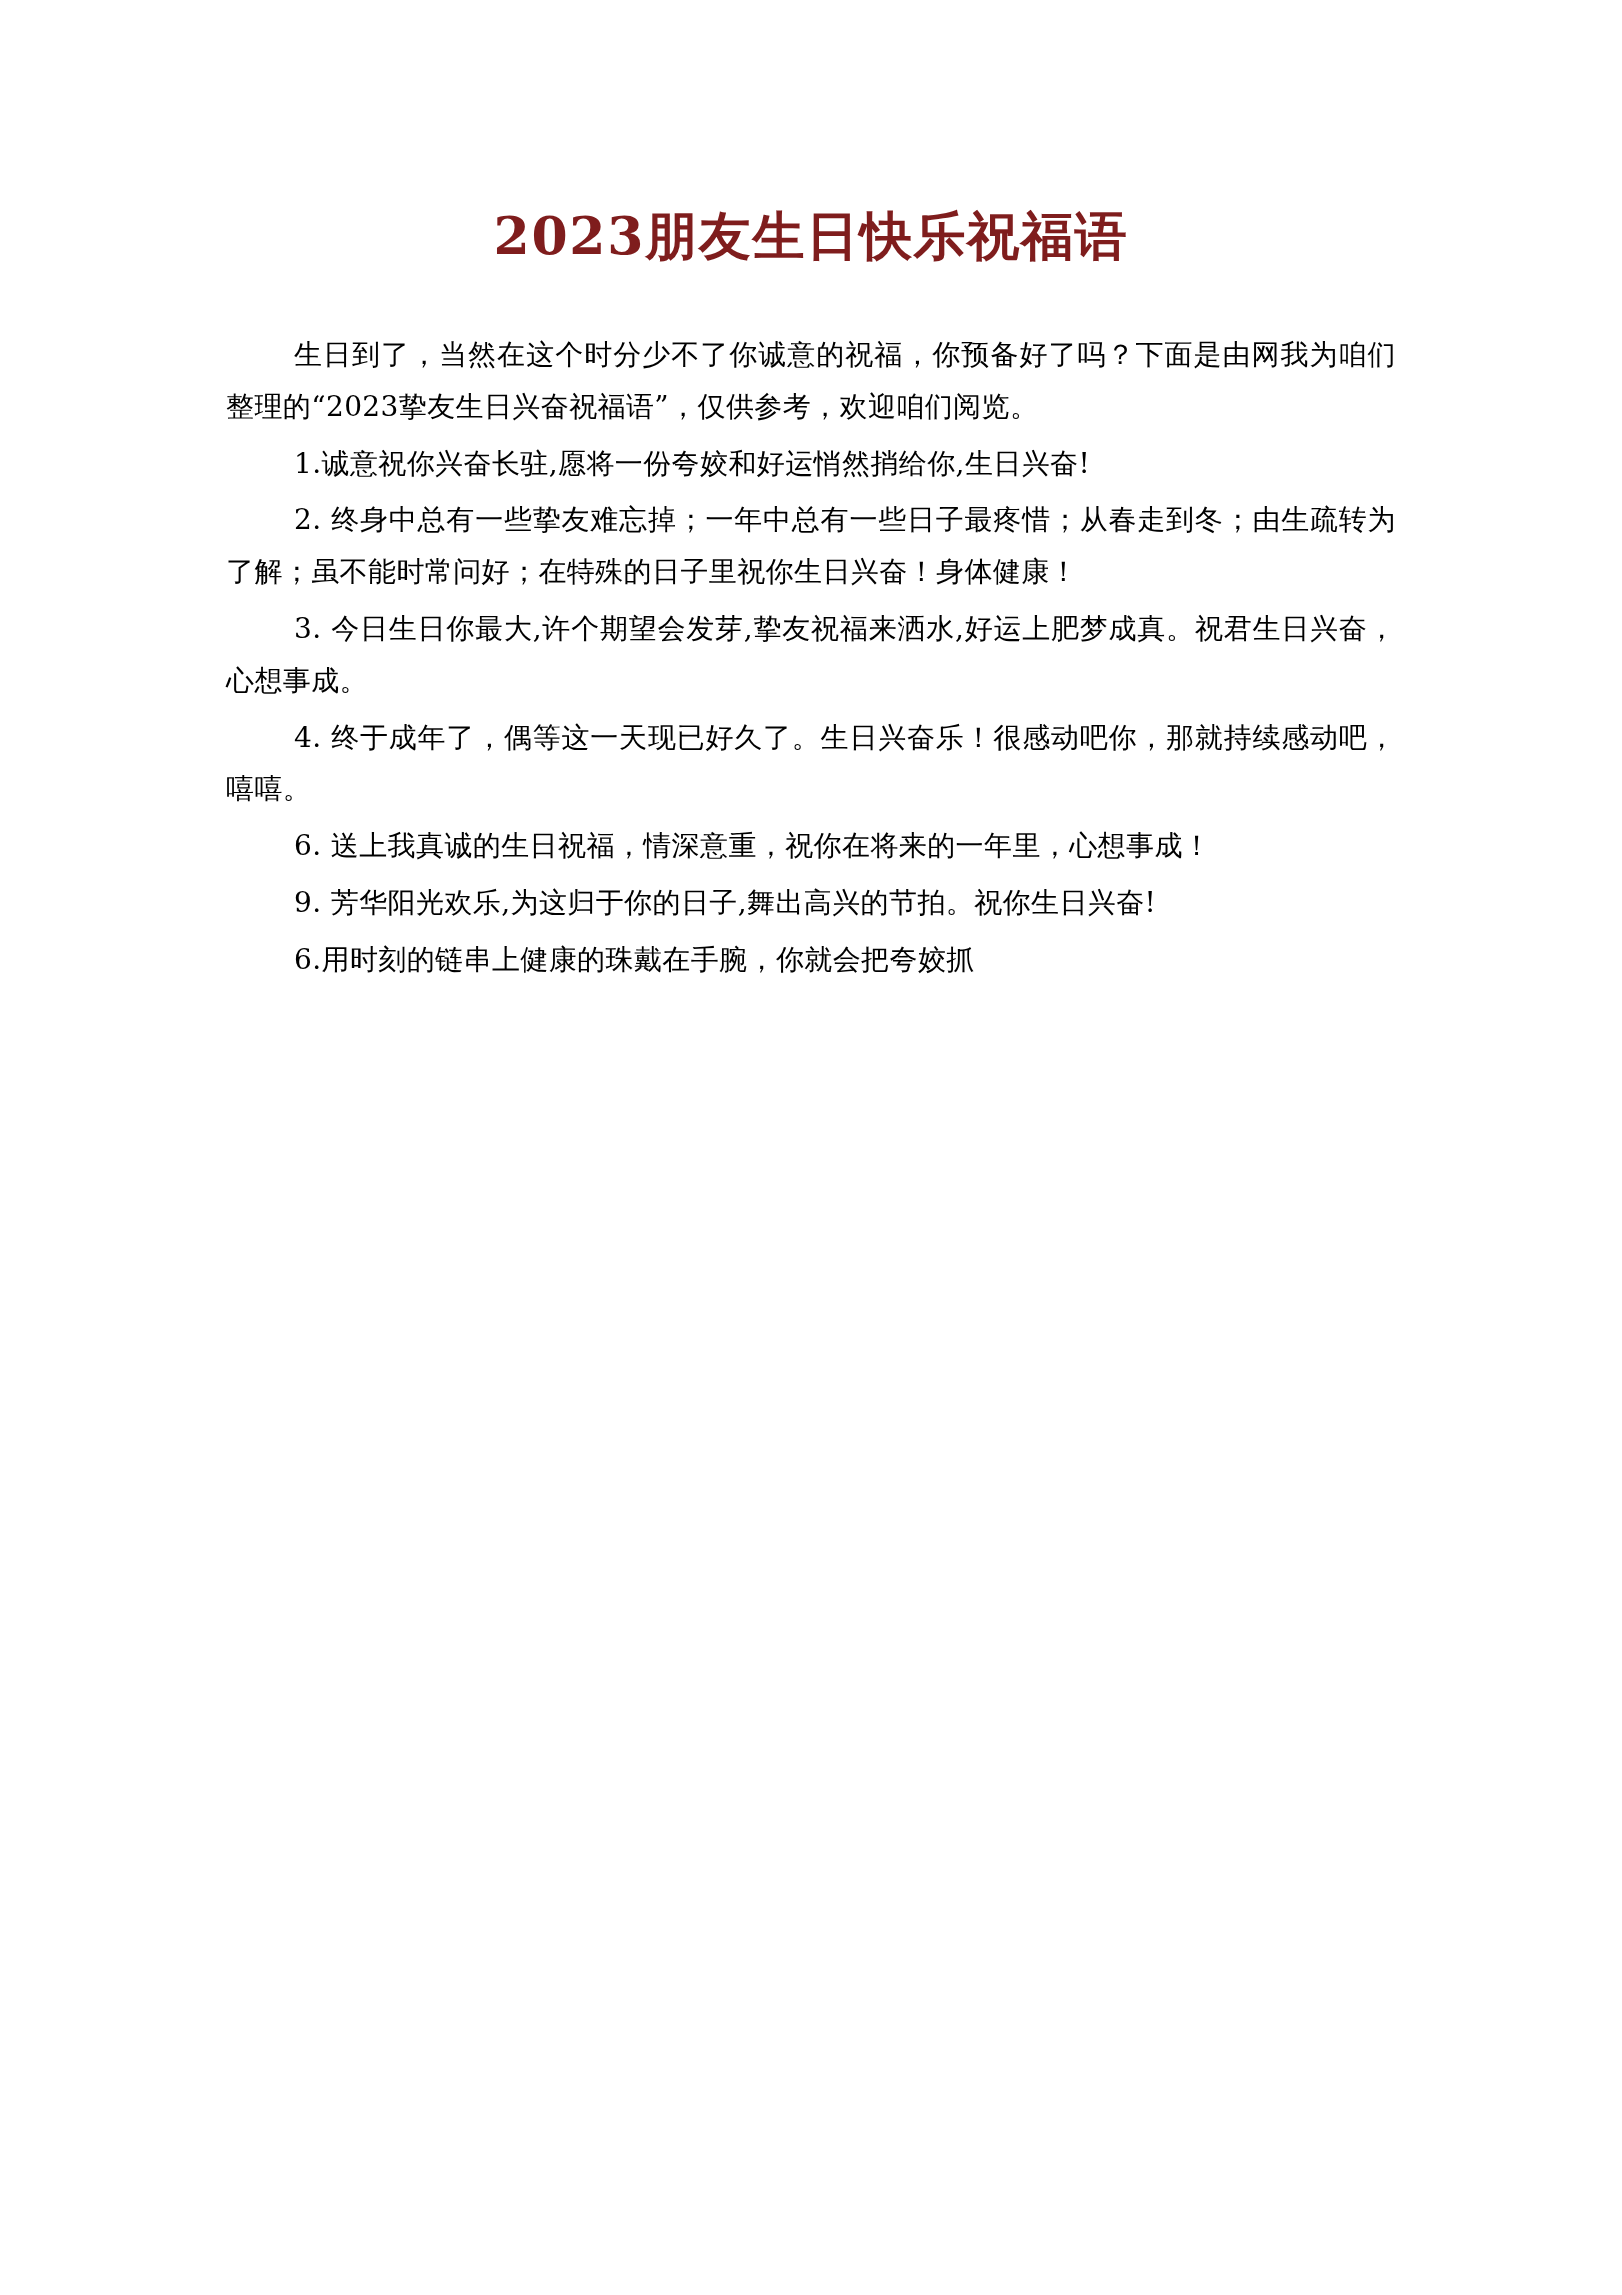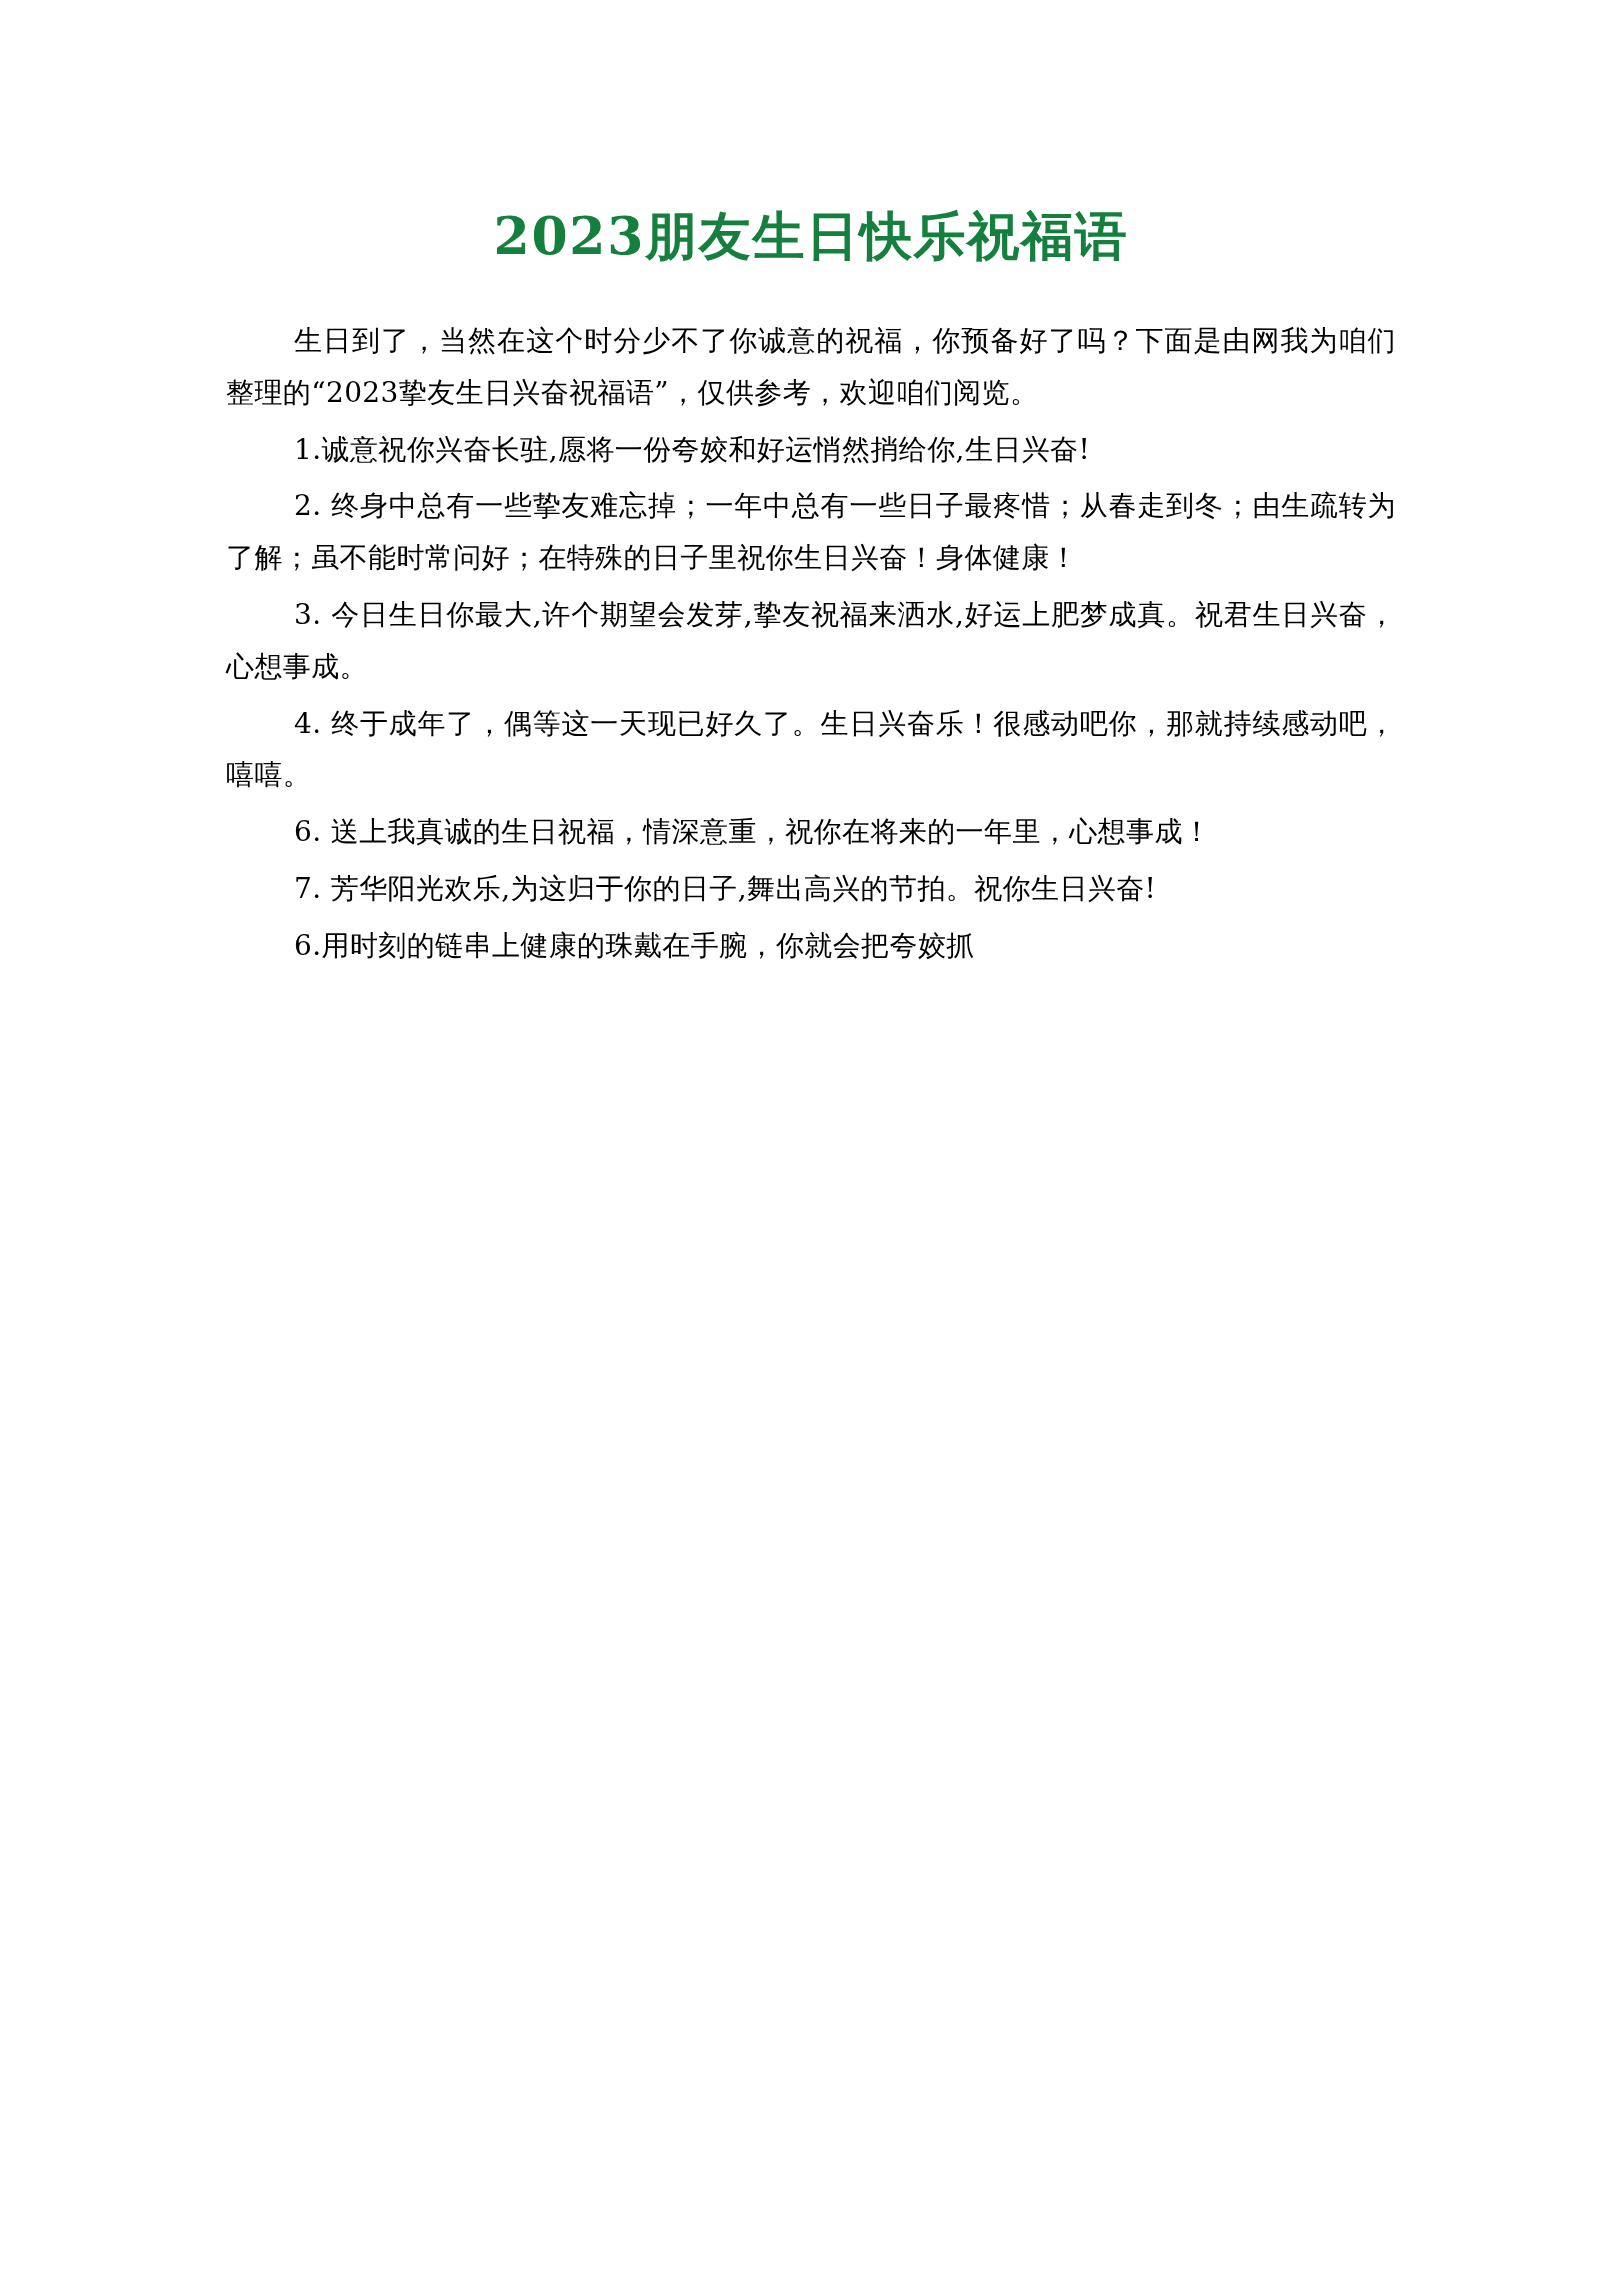--- a/index.html
+++ b/index.html
@@ -16,26 +16,26 @@
   }
   .page {
     width: 1622px;
     min-height: 2295px;
     box-sizing: border-box;
     padding: 203px 226px 101px 226px;
     background: #ffffff;
   }
   .doc-title {
     text-align: center;
-    color: #15803d;
+    color: #7f1d1d;
     font-size: 52px;
     font-weight: bold;
     letter-spacing: 1.7px;
     line-height: 1.25;
-    margin: 0 0 47px 0;
+    margin: 0 0 61px 0;
     font-family: "DejaVu Serif", "Liberation Serif", serif;
   }
   .para {
     font-size: 28px;
     line-height: 1.85;
     text-align: justify;
     text-justify: inter-ideograph;
     margin: 0 0 5px 0;
     letter-spacing: 0.4px;
     font-family: "DejaVu Serif", "Liberation Serif", serif;
@@ -61,18 +61,18 @@
 
   <p class="para indent">2. 终身中总有一些挚友难忘掉；一年中总有一些日子最疼惜；从春走到冬；由生疏转为了解；虽不能时常问好；在特殊的日子里祝你生日兴奋！身体健康！</p>
 
   <p class="para indent">3. 今日生日你最大,许个期望会发芽,挚友祝福来洒水,好运上肥梦成真。祝君生日兴奋，心想事成。</p>
 
   <p class="para indent">4. 终于成年了，偶等这一天现已好久了。生日兴奋乐！很感动吧你，那就持续感动吧，嘻嘻。</p>
 
 
   <p class="para indent">6. 送上我真诚的生日祝福，情深意重，祝你在将来的一年里，心想事成！</p>
 
-  <p class="para indent">7. 芳华阳光欢乐,为这归于你的日子,舞出高兴的节拍。祝你生日兴奋!</p>
+  <p class="para indent">9. 芳华阳光欢乐,为这归于你的日子,舞出高兴的节拍。祝你生日兴奋!</p>
 
   <p class="para indent">6.用时刻的链串上健康的珠戴在手腕，你就会把夸姣抓</p>
 
 </div>
 
 
 </body></html>

